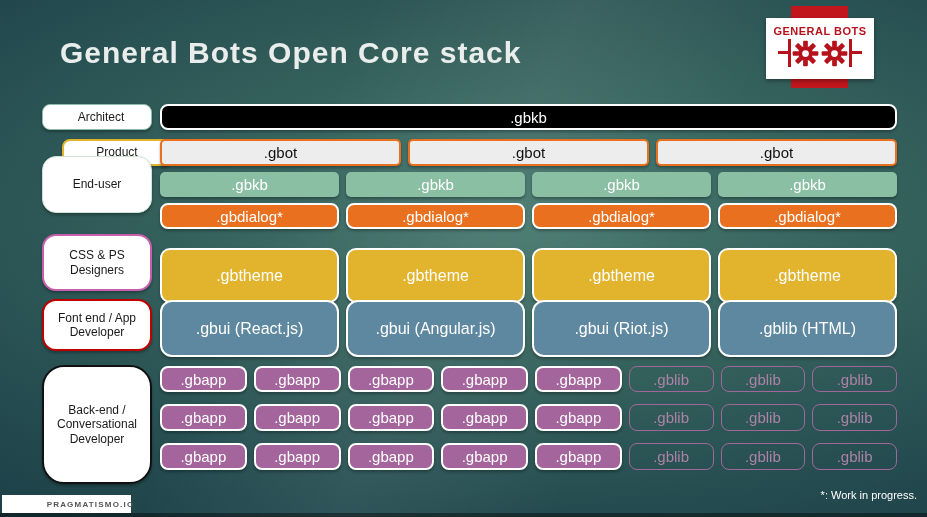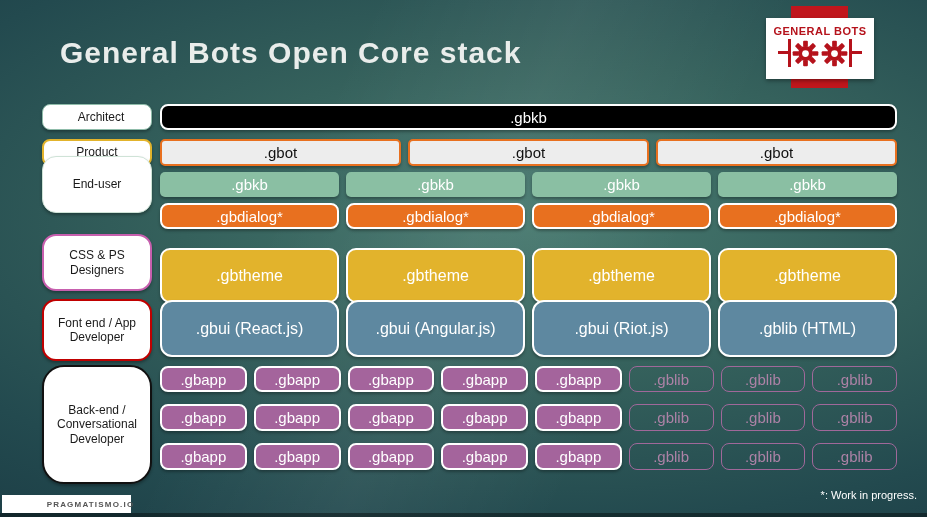--- a/index.html
+++ b/index.html
@@ -27,24 +27,24 @@
   .gbar.right::before{content:"";position:absolute;left:3px;top:12px;width:10px;height:3px;background:#B5121B;}
   .gear-svg{margin:0 1px;}
   
   .role{
     position:absolute;left:42px;width:110px;background:#fff;color:#1a1a1a;
     display:flex;align-items:center;justify-content:center;text-align:center;
     font-size:12px;line-height:1.18;box-sizing:border-box;
     box-shadow:0 2px 3px rgba(0,0,0,0.3);
   }
   .role-architect{top:104px;height:26px;border:1.5px solid #8FBCAA;border-radius:8px;padding-left:8px;}
-  .role-product{top:139px;height:27px;border:2px solid #E2B32C;border-radius:8px;}
+  .role-product{top:139px;height:27px;border:2px solid #E2B32C;border-radius:8px;margin-left:20px;}
   .role-enduser{top:156px;height:57px;border:1.5px solid #CFE3D7;border-radius:14px;}
   .role-designers{top:234px;height:57px;border:2px solid #C75FAE;border-radius:14px;}
-  .role-frontend{top:299px;height:62px;border:2px solid #C00000;border-radius:14px;}
+  .role-frontend{top:299px;height:52px;border:2px solid #C00000;border-radius:14px;}
   .role-backend{top:365px;height:119px;border:2px solid #111;border-radius:22px;}
   
   .row{position:absolute;left:160px;width:737px;display:flex;gap:7px;}
   .row-gbai{top:104px;height:26px;}
   .row-gbot{top:139px;height:27px;}
   .row-gbkb{top:172px;height:25px;}
   .row-gbdialog{top:203px;height:26px;}
   .row-gbtheme{top:248px;height:55px;}
   .row-gbui{top:300px;height:57px;}
   .row-app1{top:366px;height:26px;}

